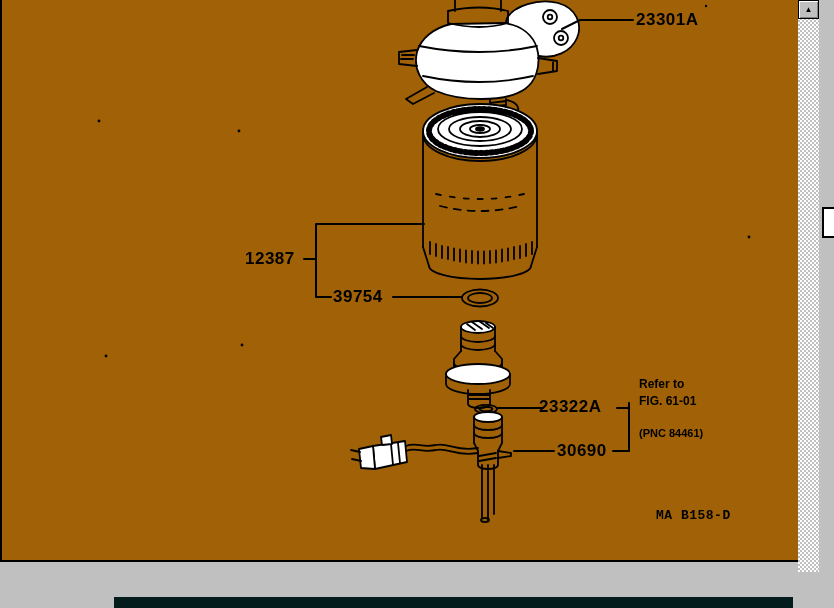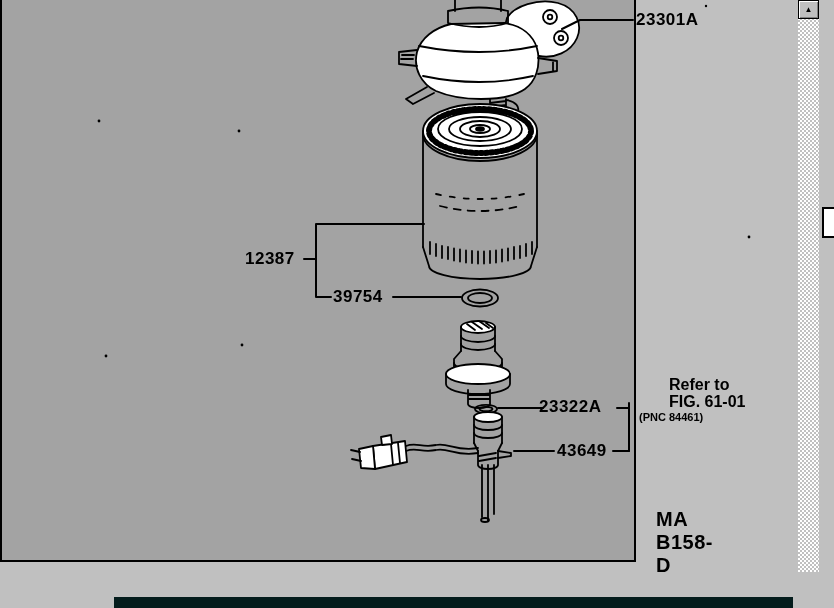--- a/index.html
+++ b/index.html
@@ -1,33 +1,33 @@
 <!DOCTYPE html>
 <html><head>
 <meta charset="utf-8">
 <style>
   html,body { margin:0; padding:0; background:#c0c0c0; }
   .screen {
     position:relative; width:834px; height:608px; background:#c0c0c0;
     overflow:hidden; font-family:"Liberation Sans", sans-serif; color:#000;
   }
   .page {
-    position:absolute; left:0; top:0; width:636px; height:562px;
-    background:#a3a3a3; box-sizing:border-box;
+    position:absolute; left:0; top:0; width:812px; height:562px;
+    background:#a16207; box-sizing:border-box;
     border-left:2px solid #000; border-right:2px solid #000; border-bottom:2px solid #000;
   }
   .page svg { position:absolute; left:0; top:0; }
   .callout {
     position:absolute; font-weight:bold; font-size:17px; letter-spacing:.5px;
     white-space:nowrap; line-height:18px;
   }
   .note { position:absolute; left:637px; top:376px; white-space:nowrap; }
-  .note-line { font-weight:bold; font-size:16px; line-height:17px;margin-left:30px; }
-  .note-line-small { font-weight:bold; font-size:11px; line-height:12px; margin-top:1px; }
-  .figure-code { position:absolute; left:654px; top:508px; font-weight:bold; font-size:20px; letter-spacing:.5px; }
+  .note-line { font-weight:bold; font-size:12px; line-height:17px; }
+  .note-line-small { font-weight:bold; font-size:11px; line-height:12px; margin-top:17px; }
+  .figure-code { position:absolute; left:654px; top:508px; font-weight:bold; font-size:13px; letter-spacing:.5px;font-family:Liberation Mono, monospace; }
   .scrollbar {
     position:absolute; left:798px; top:0; width:21px; height:572px;
     background-color:#c0c0c0;
     background-image:
       linear-gradient(45deg,#fff 25%,transparent 25%,transparent 75%,#fff 75%),
       linear-gradient(45deg,#fff 25%,transparent 25%,transparent 75%,#fff 75%);
     background-size:4px 4px; background-position:0 0,2px 2px;
   }
   .sb-btn {
     position:absolute; left:0; top:0; width:21px; height:19px; box-sizing:border-box;
@@ -160,21 +160,21 @@
           <circle cx="747" cy="237" r="1.4"></circle>
           <circle cx="704" cy="6" r="1.2"></circle>
         </g>
       </g>
     </svg>
 
     <div class="callout" style="left:634px; top:11px">23301A</div>
     <div class="callout" style="left:243px; top:250px">12387</div>
     <div class="callout" style="left:331px; top:288px">39754</div>
     <div class="callout" style="left:537px; top:398px">23322A</div>
-    <div class="callout" style="left:555px; top:442px">43649</div>
+    <div class="callout" style="left:555px; top:442px">30690</div>
 
     <div class="note">
       <div class="note-line">Refer to</div>
       <div class="note-line">FIG. 61-01</div>
       <div class="note-line-small">(PNC 84461)</div>
     </div>
 
     <div class="figure-code">MA B158-D</div>
   </div>
 

